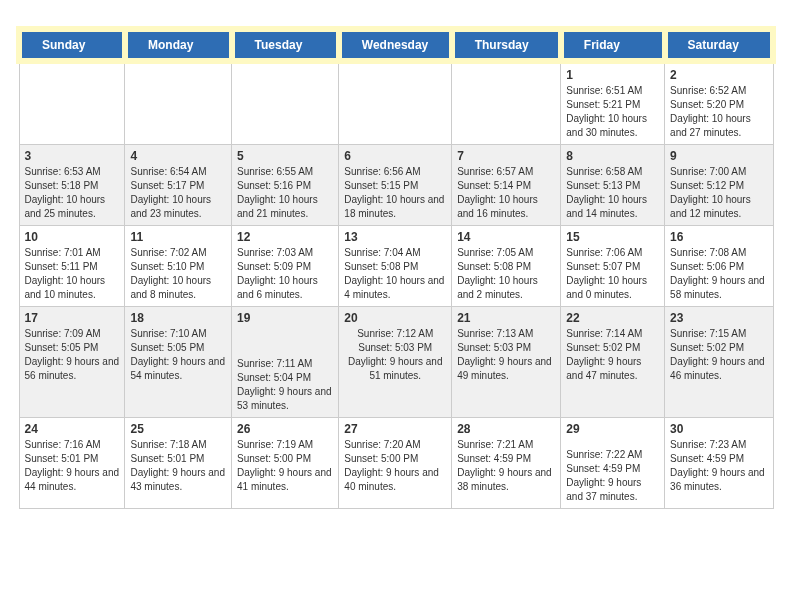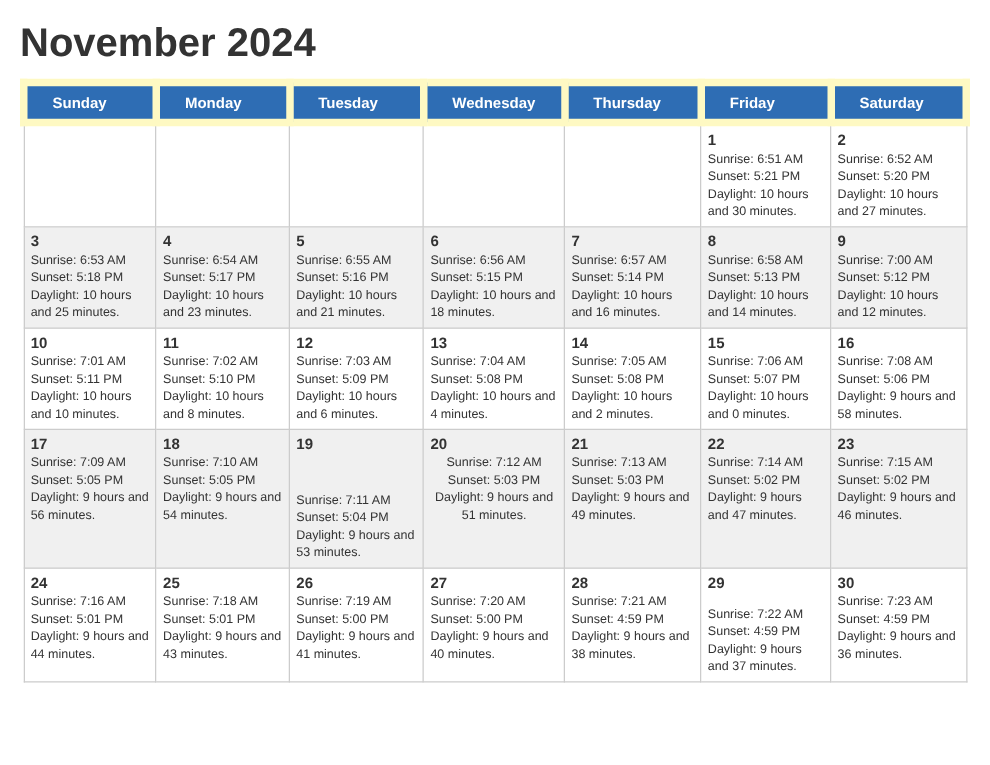--- a/index.html
+++ b/index.html
@@ -97,21 +97,20 @@
     }
     .empty-cell {
       background: #fff;
     }
   </style>
 </head>
 <body>
 
 <div class="header">
   <div class="title-block">
-    <div class="month-title">November 2024</div>
   </div>
 </div>
 
 <table>
   <thead>
     <tr>
     <th>Sunday</th>
         <th>Monday</th>
         <th>Tuesday</th>
         <th>Wednesday</th>

